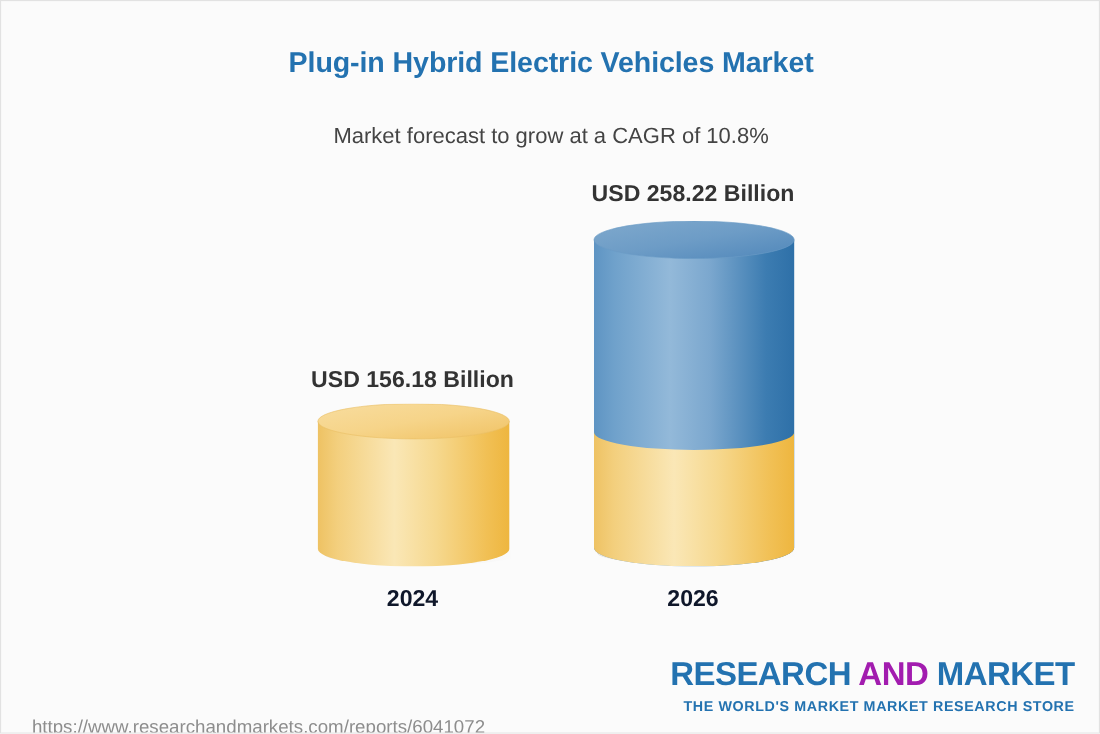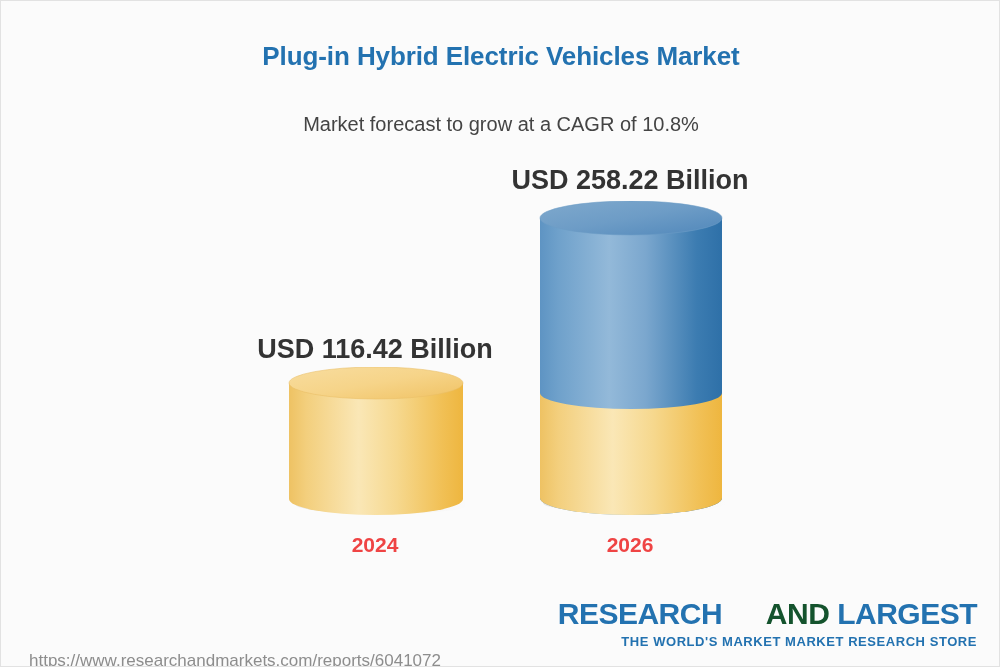--- a/index.html
+++ b/index.html
@@ -49,34 +49,34 @@
   .plot {
     position: absolute;
     left: 0;
     top: 0;
     width: 1000px;
     height: 600px;
   }
 
   .value-label {
     position: absolute;
-    font-size: 27px;
+    font-size: 21px;
     font-weight: bold;
     color: #333333;
     white-space: nowrap;
     text-align: center;
   }
   .value-label.v2024 { left: 184px; top: 333px; width: 380px; }
   .value-label.v2033 { left: 439px; top: 164px; width: 380px; }
 
   .cat-label {
     position: absolute;
     font-size: 21px;
     font-weight: bold;
-    color: #ef4444;
+    color: #0f172a;
     text-align: center;
   }
   .cat-label.c2024 { left: 284px; top: 532px; width: 180px; }
   .cat-label.c2033 { left: 534px; top: 532px; width: 190px; }
 
   .cylinder { position: absolute; }
   .cyl-2024 { left: 286px; top: 366px; width: 178px; height: 148px; }
   .cyl-2033 { left: 536px; top: 200px; width: 188px; height: 314px; }
 
   
@@ -95,42 +95,42 @@
     text-align: right;
   }
   .logo-main {
     font-size: 30px;
     font-weight: bold;
     letter-spacing: -0.5px;
     line-height: 1.0;
     white-space: nowrap;
   }
   .logo-word-blue  { color: #2372b0; }
-  .logo-word-gold  { color: #14532d; padding-left: 37px; }
+  .logo-word-gold  { color: #a21caf; }
   .logo-tagline {
     margin-top: 5px;
     font-size: 13px;
     font-weight: bold;
     color: #2372b0;
     letter-spacing: 0.55px;
     white-space: nowrap;
   }
 </style>
 </head>
 <body>
 
 <div class="page">
 
   <div class="chart-title">Plug-in Hybrid Electric Vehicles Market</div>
 
   <div class="chart-subtitle">Market forecast to grow at a CAGR of 10.8%</div>
 
   <div class="plot">
 
-    <div class="value-label v2024">USD 116.42 Billion</div>
+    <div class="value-label v2024">USD 156.18 Billion</div>
 
     <div class="value-label v2033">USD 258.22 Billion</div>
 
     <svg class="cylinder cyl-2024" viewBox="0 0 178 148" preserveAspectRatio="none">
       <defs>
         <linearGradient id="goldBody24" x1="0" y1="0" x2="1" y2="0">
           <stop offset="0" stop-color="#eec263"></stop>
           <stop offset="0.10" stop-color="#f3cf7d"></stop>
           <stop offset="0.40" stop-color="#fae7b6"></stop>
           <stop offset="0.62" stop-color="#f6d88e"></stop>
@@ -202,17 +202,17 @@
 
     <div class="cat-label c2024">2024</div>
 
     <div class="cat-label c2033">2026</div>
 
   </div>
 
   <div class="source-url">https://www.researchandmarkets.com/reports/6041072</div>
 
   <div class="logo">
-    <div class="logo-main"><span class="logo-word-blue">RESEARCH</span><span class="logo-word-gold"> AND </span><span class="logo-word-blue">LARGEST</span></div>
+    <div class="logo-main"><span class="logo-word-blue">RESEARCH</span><span class="logo-word-gold"> AND </span><span class="logo-word-blue">MARKET</span></div>
     <div class="logo-tagline">THE WORLD'S MARKET MARKET RESEARCH STORE</div>
   </div>
 
 </div>
 
 </body></html>

